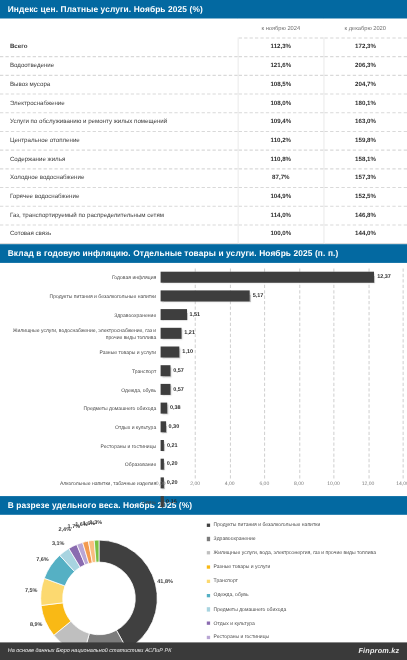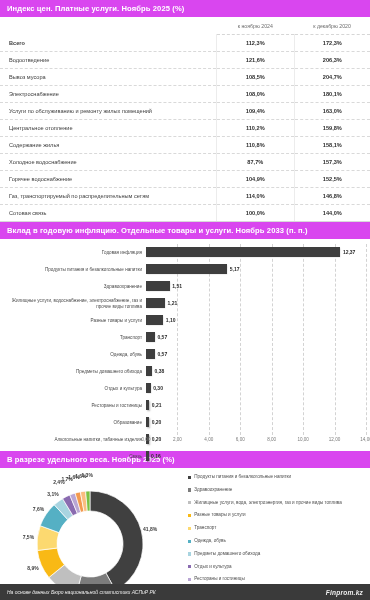--- a/index.html
+++ b/index.html
@@ -6,21 +6,21 @@
   html, body {
     width: 370px; height: 600px;
     background: #ffffff;
     font-family: "Liberation Sans", sans-serif;
     overflow: hidden;
   }
   .page { width: 370px; height: 600px; position: relative; background:#fff; }
 
   
   .sec-head {
-    background: #d946ef;
+    background: #0369a1;
     color: #ffffff;
     font-size: 7.6px;
     font-weight: bold;
     padding: 4px 6px 4px 7px;
     letter-spacing: 0.1px;
     line-height: 9px;
     white-space: nowrap;
   }
 
   
@@ -177,21 +177,21 @@
         </tr>
         <tr>
           <td class="name">Сотовая связь</td>
           <td class="num sep-l">100,0%</td>
           <td class="num sep-l">144,0%</td>
         </tr>
       </tbody>
   </table>
 
   <div class="sec-head">
-    <span>Вклад в годовую инфляцию. Отдельные товары и услуги. Ноябрь 2033 (п. п.)</span>
+    <span>Вклад в годовую инфляцию. Отдельные товары и услуги. Ноябрь 2025 (п. п.)</span>
   </div>
   <div class="bars-wrap">
     <div class="gridlines" id="gridlines">
         <i style="left: 14.2857%;"></i>
         <i style="left: 28.5714%;"></i>
         <i style="left: 42.8571%;"></i>
         <i style="left: 57.1429%;"></i>
         <i style="left: 71.4286%;"></i>
         <i style="left: 85.7143%;"></i>
         <i style="left: 100%;"></i>

